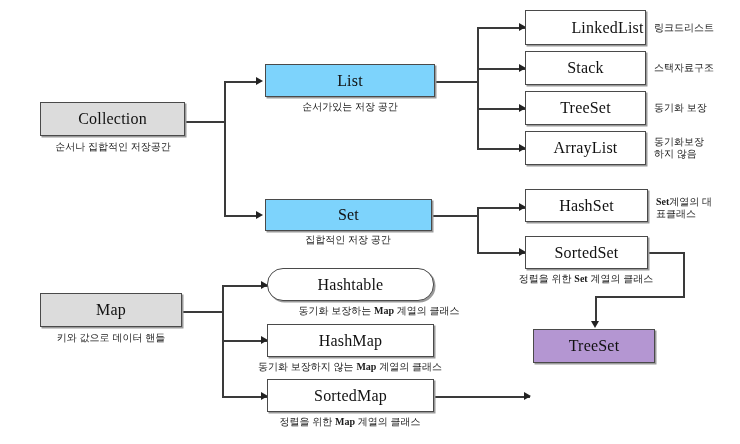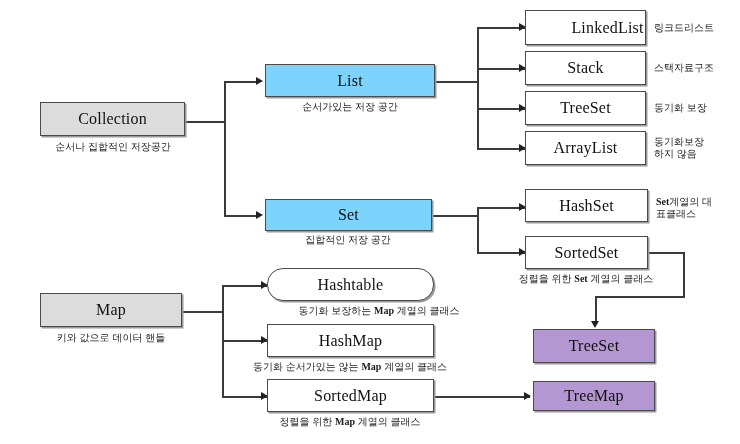--- a/index.html
+++ b/index.html
@@ -190,31 +190,28 @@
     <span class="node-label">Hashtable</span>
   </div>
   <div class="caption center" style="left:350px; top:305px;margin-left:29px;">
     <span>동기화 보장하는 </span><span class="kw">Map</span><span> 계열의 클래스</span>
   </div>
 
   <div class="node white" style="left:267px; top:324px; width:167px; height:33px;">
     <span class="node-label">HashMap</span>
   </div>
   <div class="caption center" style="left:350px; top:361px;">
-    <span>동기화 순서가있는 않는 </span><span class="kw">Map</span><span> 계열의 클래스</span>
+    <span>동기화 보장하지 않는 </span><span class="kw">Map</span><span> 계열의 클래스</span>
   </div>
 
   <div class="node white" style="left:267px; top:379px; width:167px; height:33px;">
     <span class="node-label">SortedMap</span>
   </div>
   <div class="caption center" style="left:350px; top:416px;">
     <span>정렬을 위한 </span><span class="kw">Map</span><span> 계열의 클래스</span>
   </div>
 
   <div class="node purple" style="left:533px; top:329px; width:122px; height:34px;">
     <span class="node-label">TreeSet</span>
   </div>
 
-  <div class="node purple" style="left:533px; top:381px; width:122px; height:30px;">
-    <span class="node-label">TreeMap</span>
-  </div>
 
 </div>
 
 </body></html>

